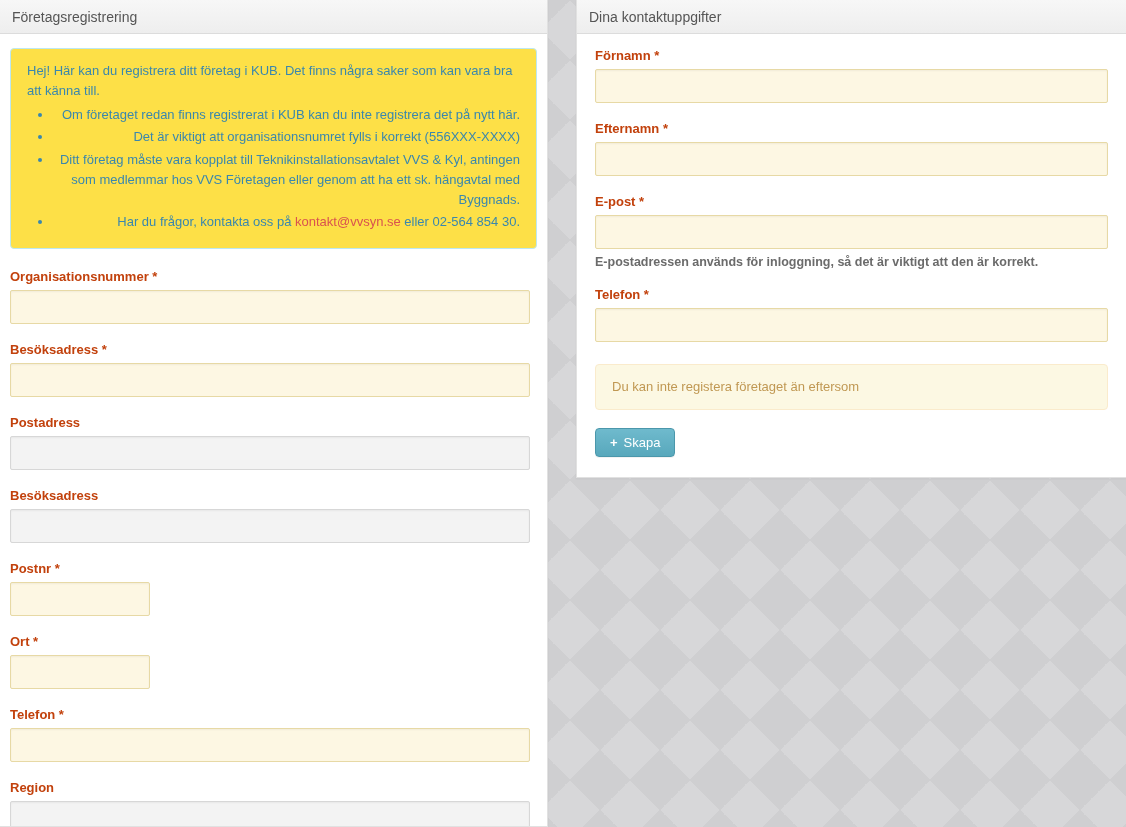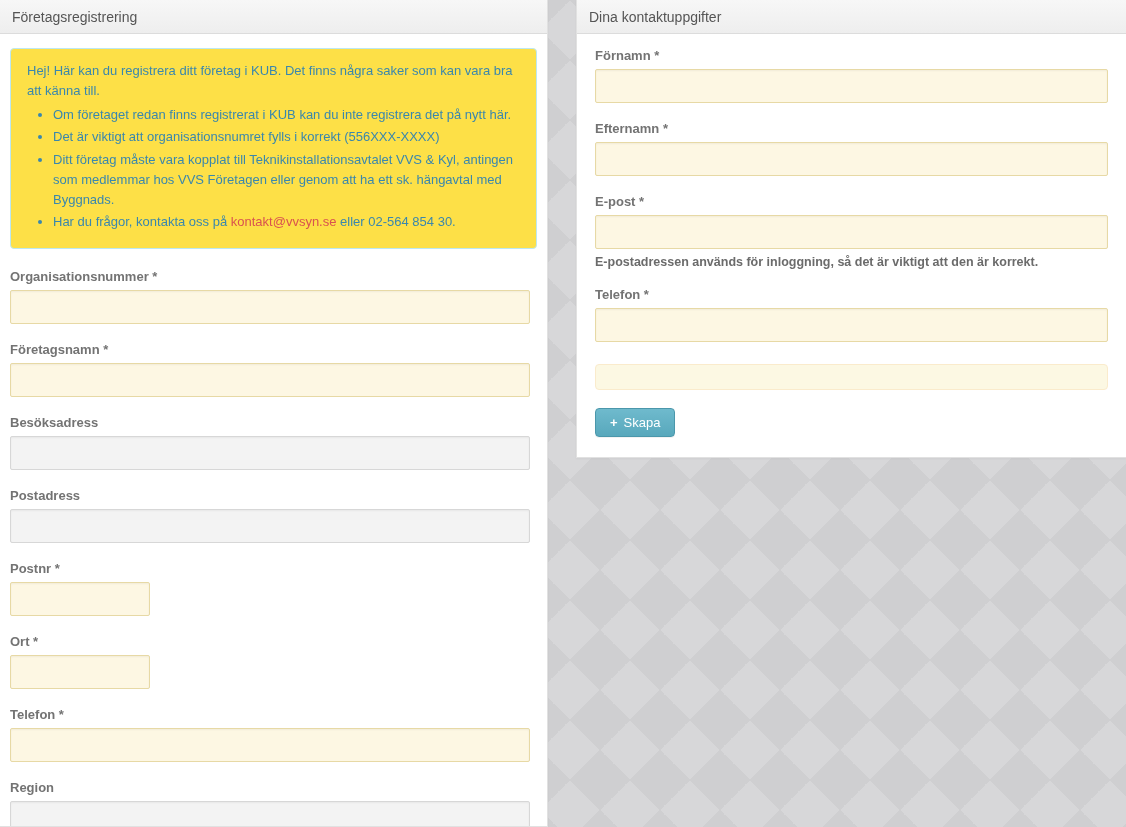--- a/index.html
+++ b/index.html
@@ -51,29 +51,29 @@
   .info-box {
     background: #fde047;
     border: 1px solid #bce8f1;
     color: #3a87ad;
     border-radius: 4px;
     padding: 12px 16px 14px 16px;
     line-height: 1.55;
     margin-bottom: 20px;
     font-size: 13px;
   }
-  .info-box ul { padding-left: 26px; margin-top: 4px; }
+  .info-box ul { padding-left: 26px; margin-top: 4px; text-align: right; }
   .info-box li { margin: 2px 0; }
   .info-box a { color: #d9534f; text-decoration: none; }
   .form-group { margin-bottom: 18px; }
   .form-label {
     display: block;
     font-weight: bold;
     font-size: 13px;
-    color: #737373;
+    color: #c2410c;
     margin-bottom: 6px;
   }
   .input {
     display: block;
     height: 34px;
     background: #fdf7e3;
     border: 1px solid #e7d9a5;
     border-radius: 2px;
     padding: 6px 8px;
     font-size: 13px;
@@ -142,31 +142,31 @@
           </li>
         </ul>
       </div>
 
       <div class="form-group">
         <label class="form-label">Organisationsnummer *</label>
         <input class="input w-full" type="text" style="">
       </div>
 
       <div class="form-group">
-        <label class="form-label">Företagsnamn *</label>
+        <label class="form-label">Besöksadress *</label>
         <input class="input w-full" type="text" style="">
       </div>
 
       <div class="form-group">
+        <label class="form-label">Postadress</label>
+        <input class="input neutral w-full" type="text" style="">
+      </div>
+
+      <div class="form-group">
         <label class="form-label">Besöksadress</label>
-        <input class="input neutral w-full" type="text" style="">
-      </div>
-
-      <div class="form-group">
-        <label class="form-label">Postadress</label>
         <input class="input neutral w-full" type="text" style="">
       </div>
 
       <div class="form-group">
         <label class="form-label">Postnr *</label>
         <input class="input w-small" type="text" style="">
       </div>
 
       <div class="form-group">
         <label class="form-label">Ort *</label>
@@ -206,20 +206,21 @@
         <input class="input w-full-r" type="text" style="">
         <div class="helper">E-postadressen används för inloggning, så det är viktigt att den är korrekt.</div>
       </div>
 
       <div class="form-group">
         <label class="form-label">Telefon *</label>
         <input class="input w-full-r" type="text" style="">
       </div>
 
       <div class="warn-box">
+        <div>Du kan inte registera företaget än eftersom</div>
       </div>
 
       <button class="btn" type="button">
         <span class="plus">+</span>
         <span>Skapa</span>
       </button>
 
     </div>
   </div>
 </div>

